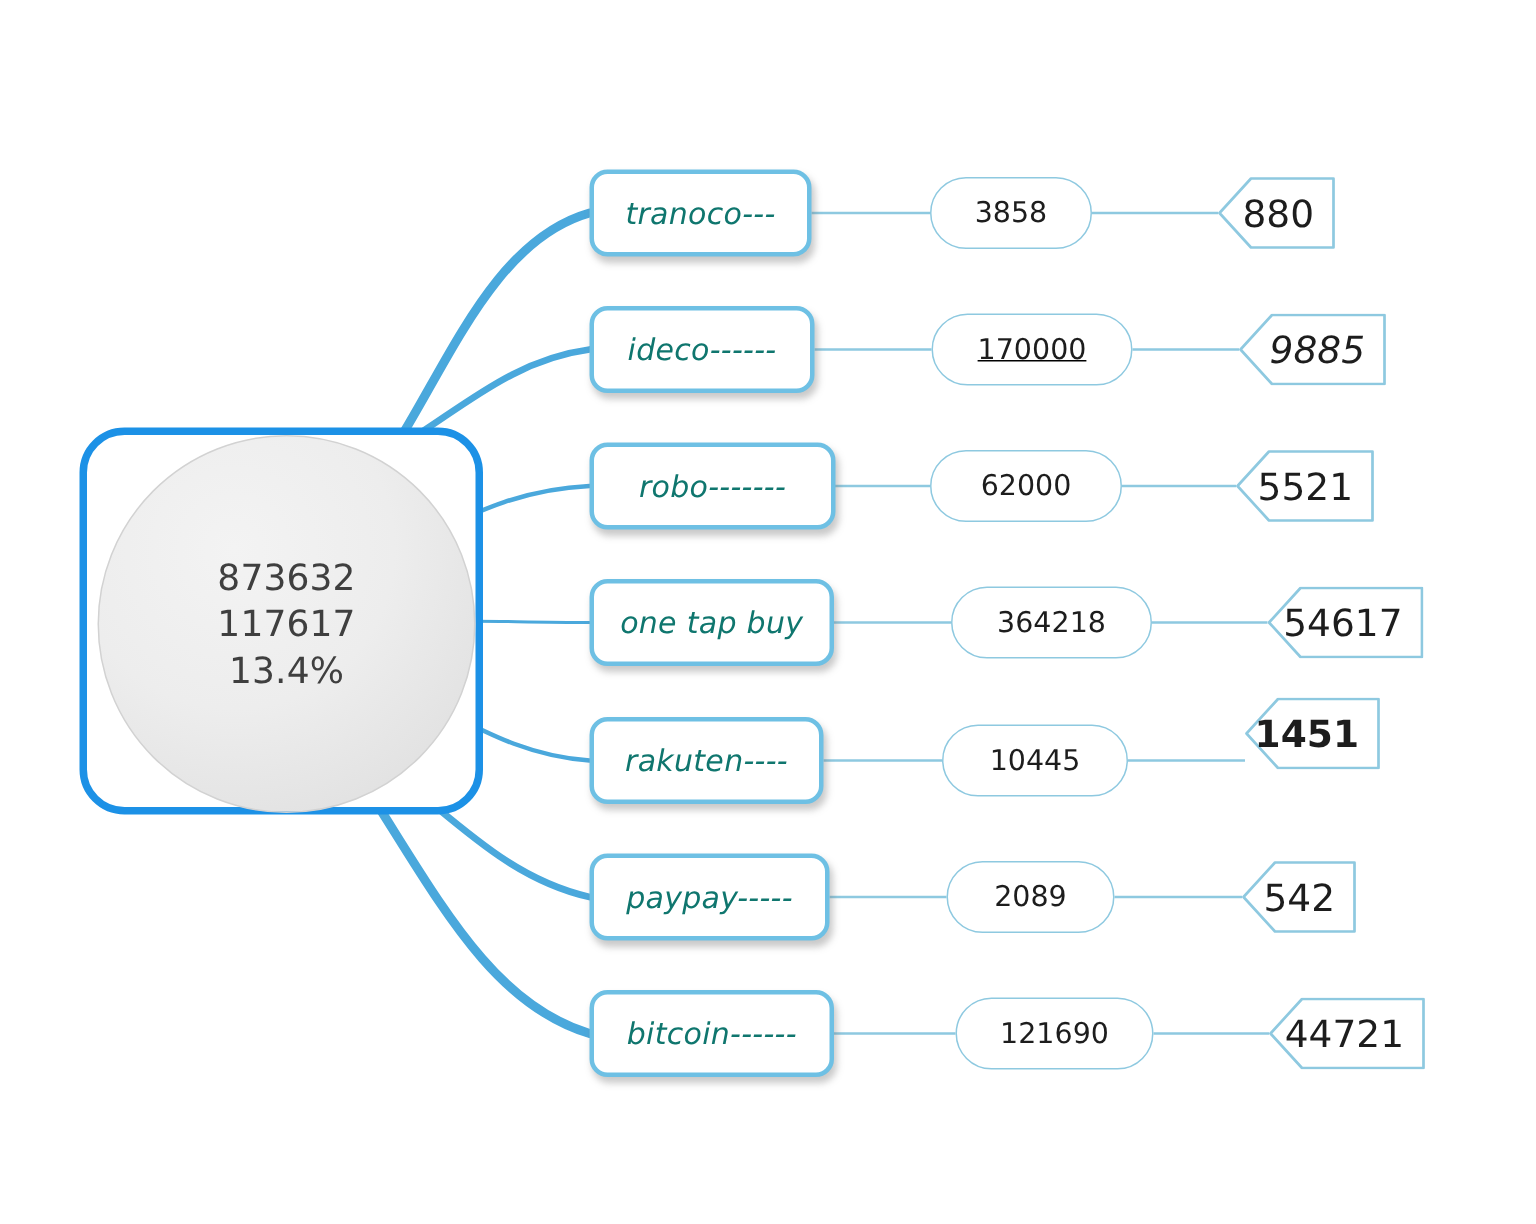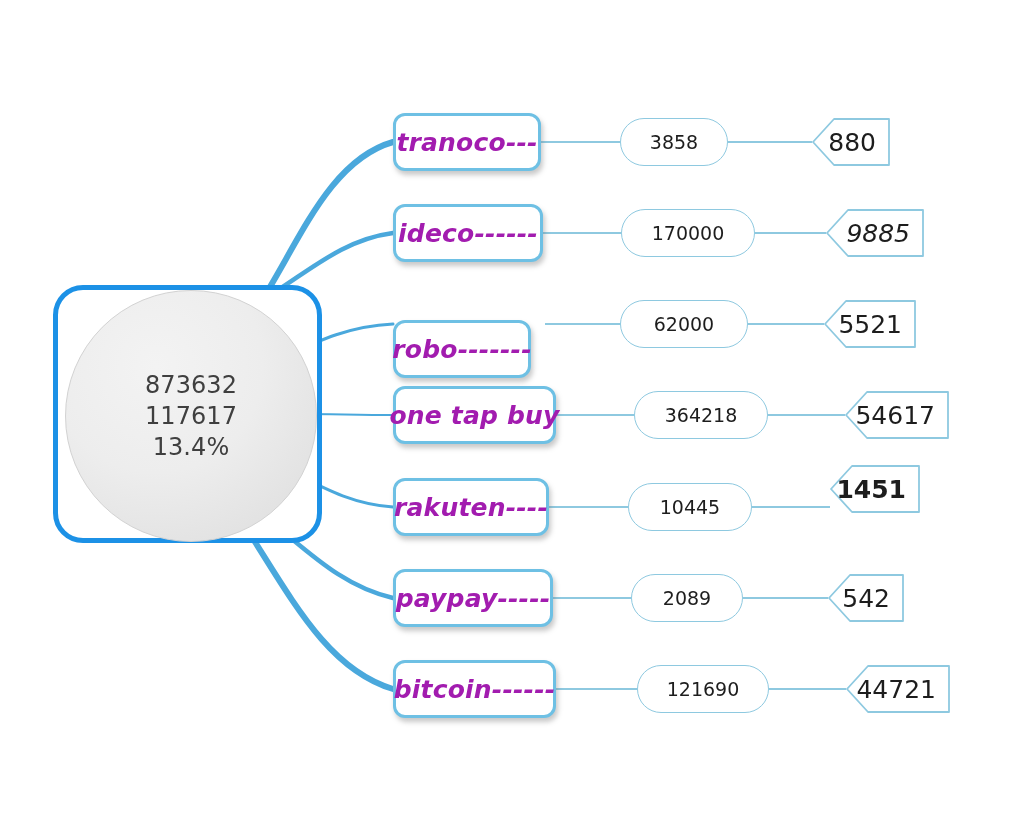--- a/index.html
+++ b/index.html
@@ -69,24 +69,24 @@
     height: 58px;
     border: 3px solid #6ec0e4;
     border-radius: 12px;
     background: #ffffff;
     box-shadow: 2px 4px 5px rgba(120,120,120,0.40);
     display: flex;
     align-items: center;
     justify-content: center;
   }
   .label-text {
-    color: #a21caf;
-    font-weight: bold;
+    color: #0f766e;
+    font-weight: normal;
     font-style: italic;
-    font-size: 25px;
+    font-size: 20px;
     letter-spacing: 0.2px;
     white-space: nowrap;
   }
 
   
   .pill {
     position: absolute;
     box-sizing: border-box;
     height: 48px;
     border: 1.5px solid #8ec9e0;
@@ -172,30 +172,30 @@
       </div>
       <div class="pent" style="left: 812px; top: 118px; width: 78px;">
         <svg width="78" height="48" viewBox="0 0 78 48">
           <polygon points="22,1 77,1 77,47 22,47 1,24" fill="#ffffff" stroke="#8ec9e0" stroke-width="1.8" stroke-linejoin="round"></polygon>
         </svg>
         <span class="pent-text">880</span>
       </div>
       <div class="label-box" style="left: 393px; top: 204px; width: 150px;">
         <span class="label-text">ideco------</span>
       </div>
-      <div class="pill" style="left: 621px; top: 209px; width: 134px;">
+      <div class="pill" style="left: 621px; top: 209px; width: 134px; text-decoration: underline;">
         <span class="pill-text">170000</span>
       </div>
       <div class="pent" style="left: 826px; top: 209px; width: 98px; font-style: italic;">
         <svg width="98" height="48" viewBox="0 0 98 48">
           <polygon points="22,1 97,1 97,47 22,47 1,24" fill="#ffffff" stroke="#8ec9e0" stroke-width="1.8" stroke-linejoin="round"></polygon>
         </svg>
         <span class="pent-text">9885</span>
       </div>
-      <div class="label-box" style="left: 393px; top: 295px; width: 138px; margin-top: 25px;">
+      <div class="label-box" style="left: 393px; top: 295px; width: 164px;">
         <span class="label-text">robo-------</span>
       </div>
       <div class="pill" style="left: 620px; top: 300px; width: 128px;">
         <span class="pill-text">62000</span>
       </div>
       <div class="pent" style="left: 824px; top: 300px; width: 92px;">
         <svg width="92" height="48" viewBox="0 0 92 48">
           <polygon points="22,1 91,1 91,47 22,47 1,24" fill="#ffffff" stroke="#8ec9e0" stroke-width="1.8" stroke-linejoin="round"></polygon>
         </svg>
         <span class="pent-text">5521</span>

